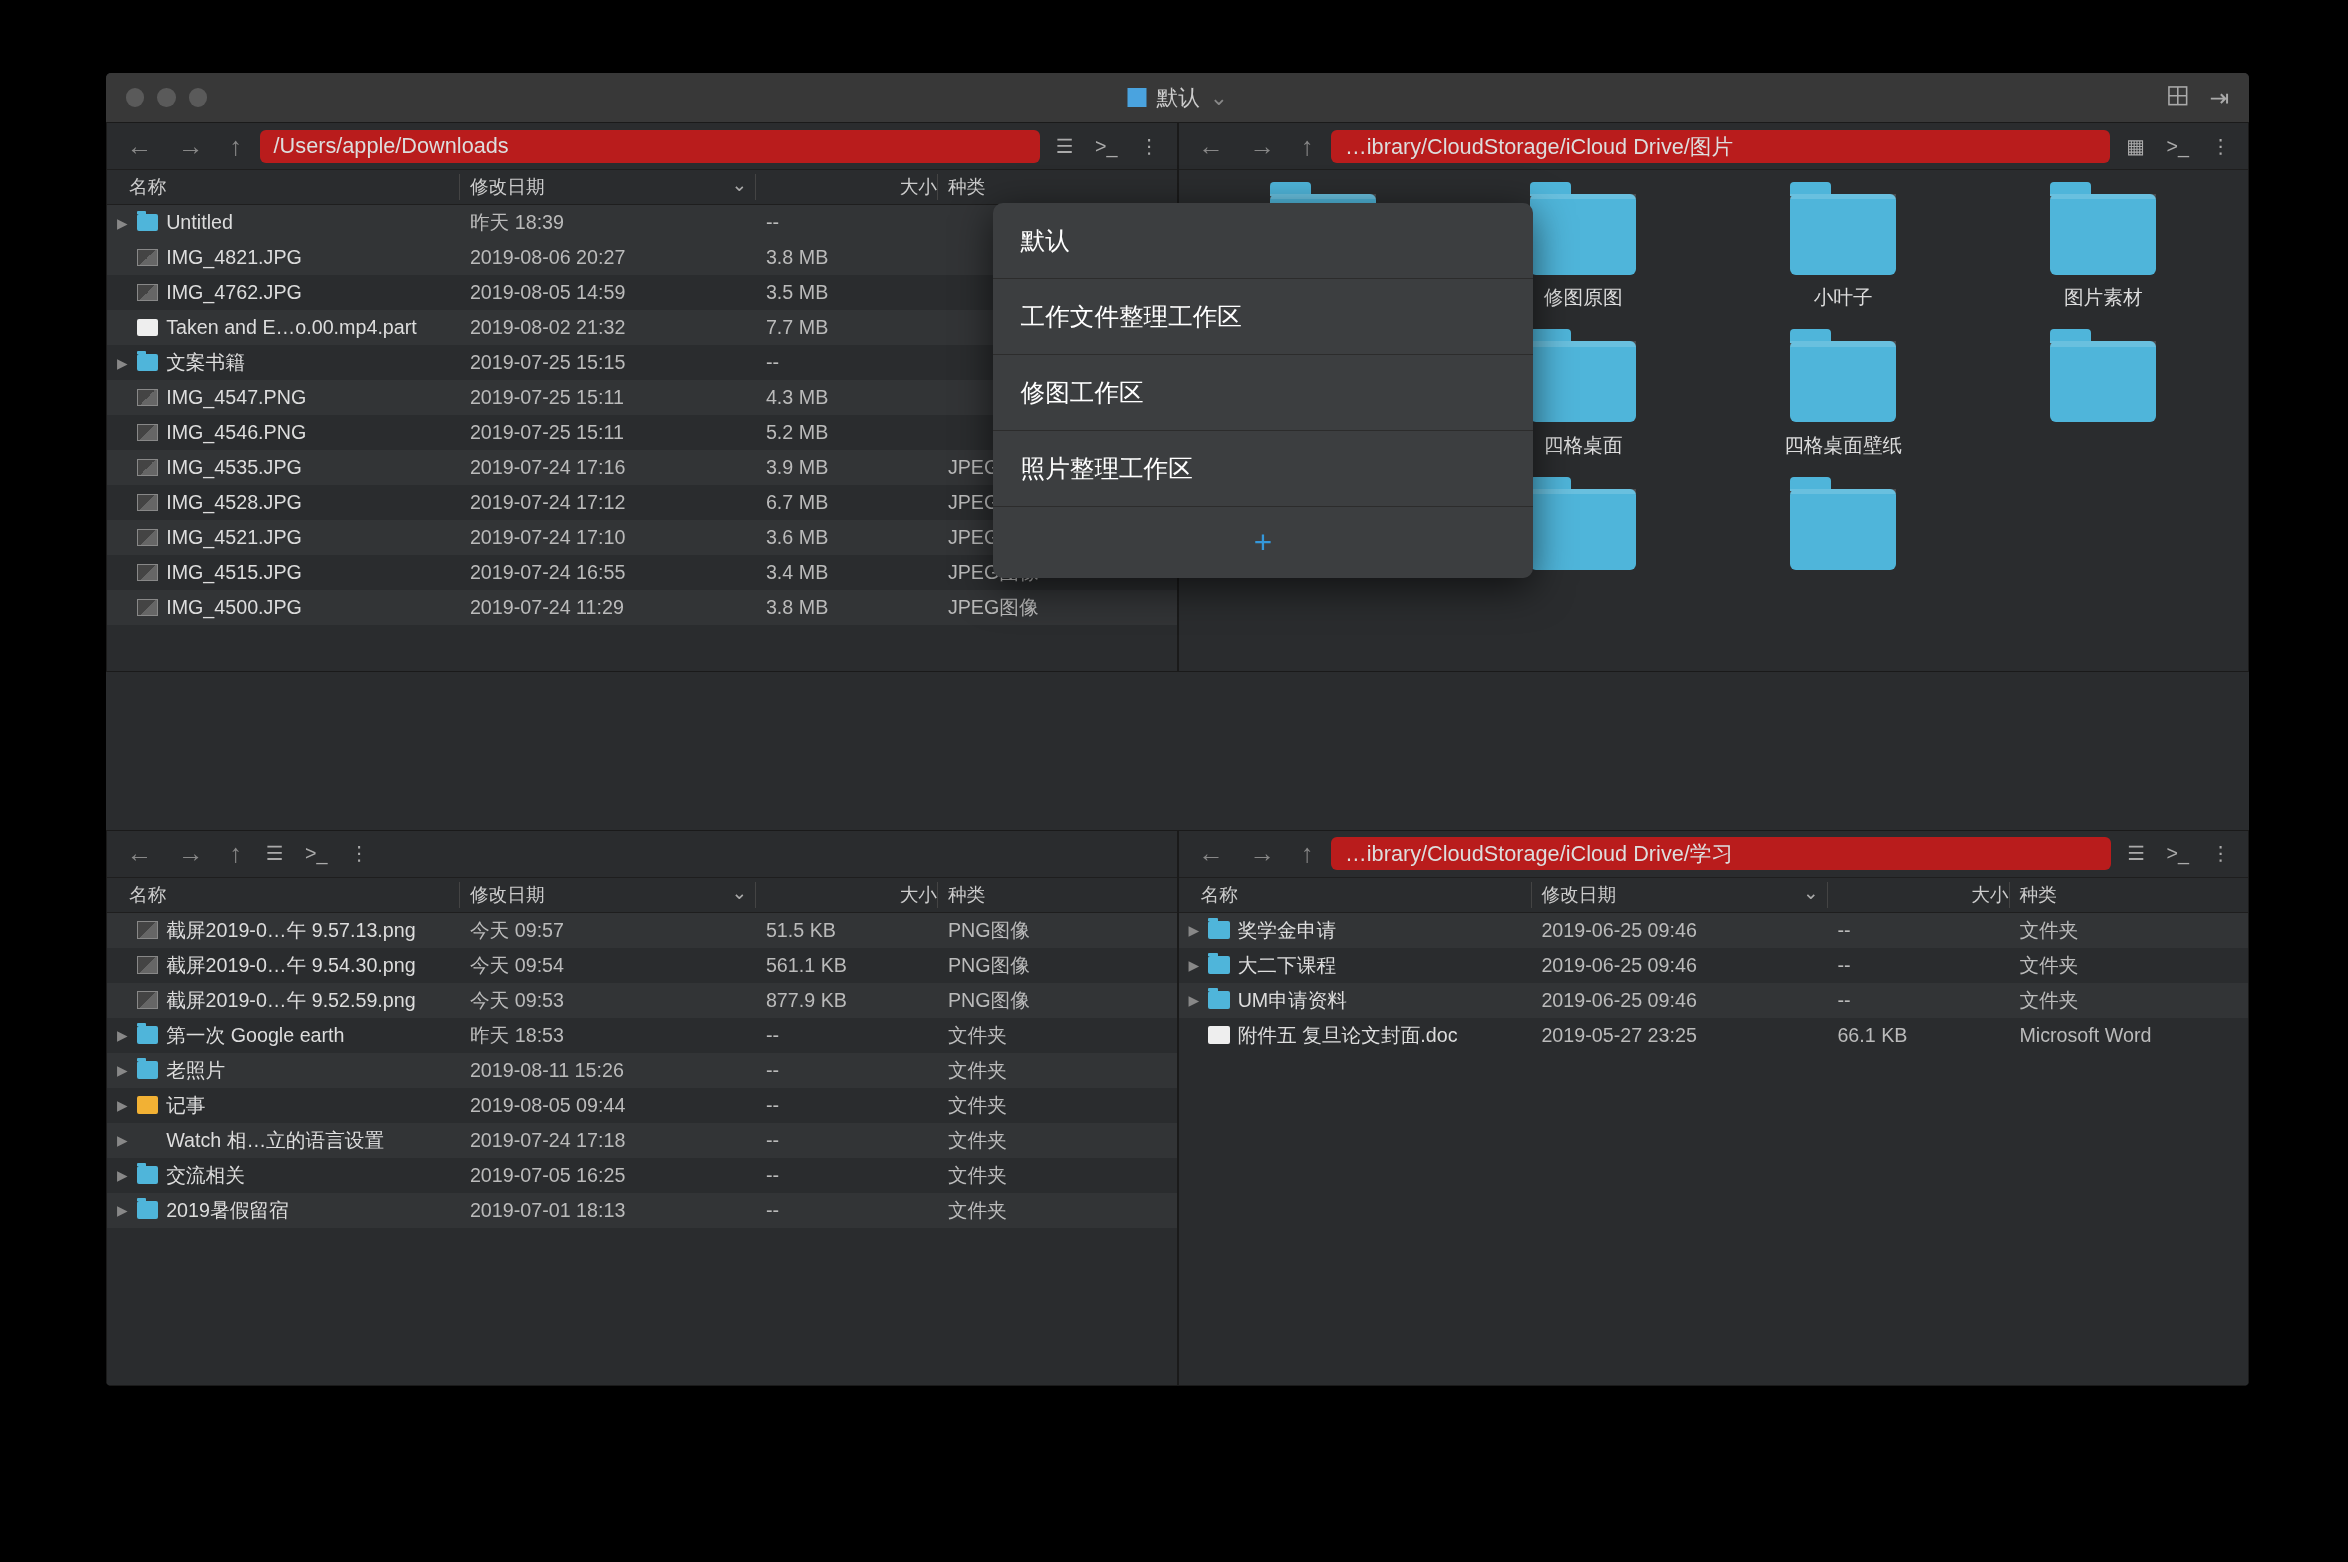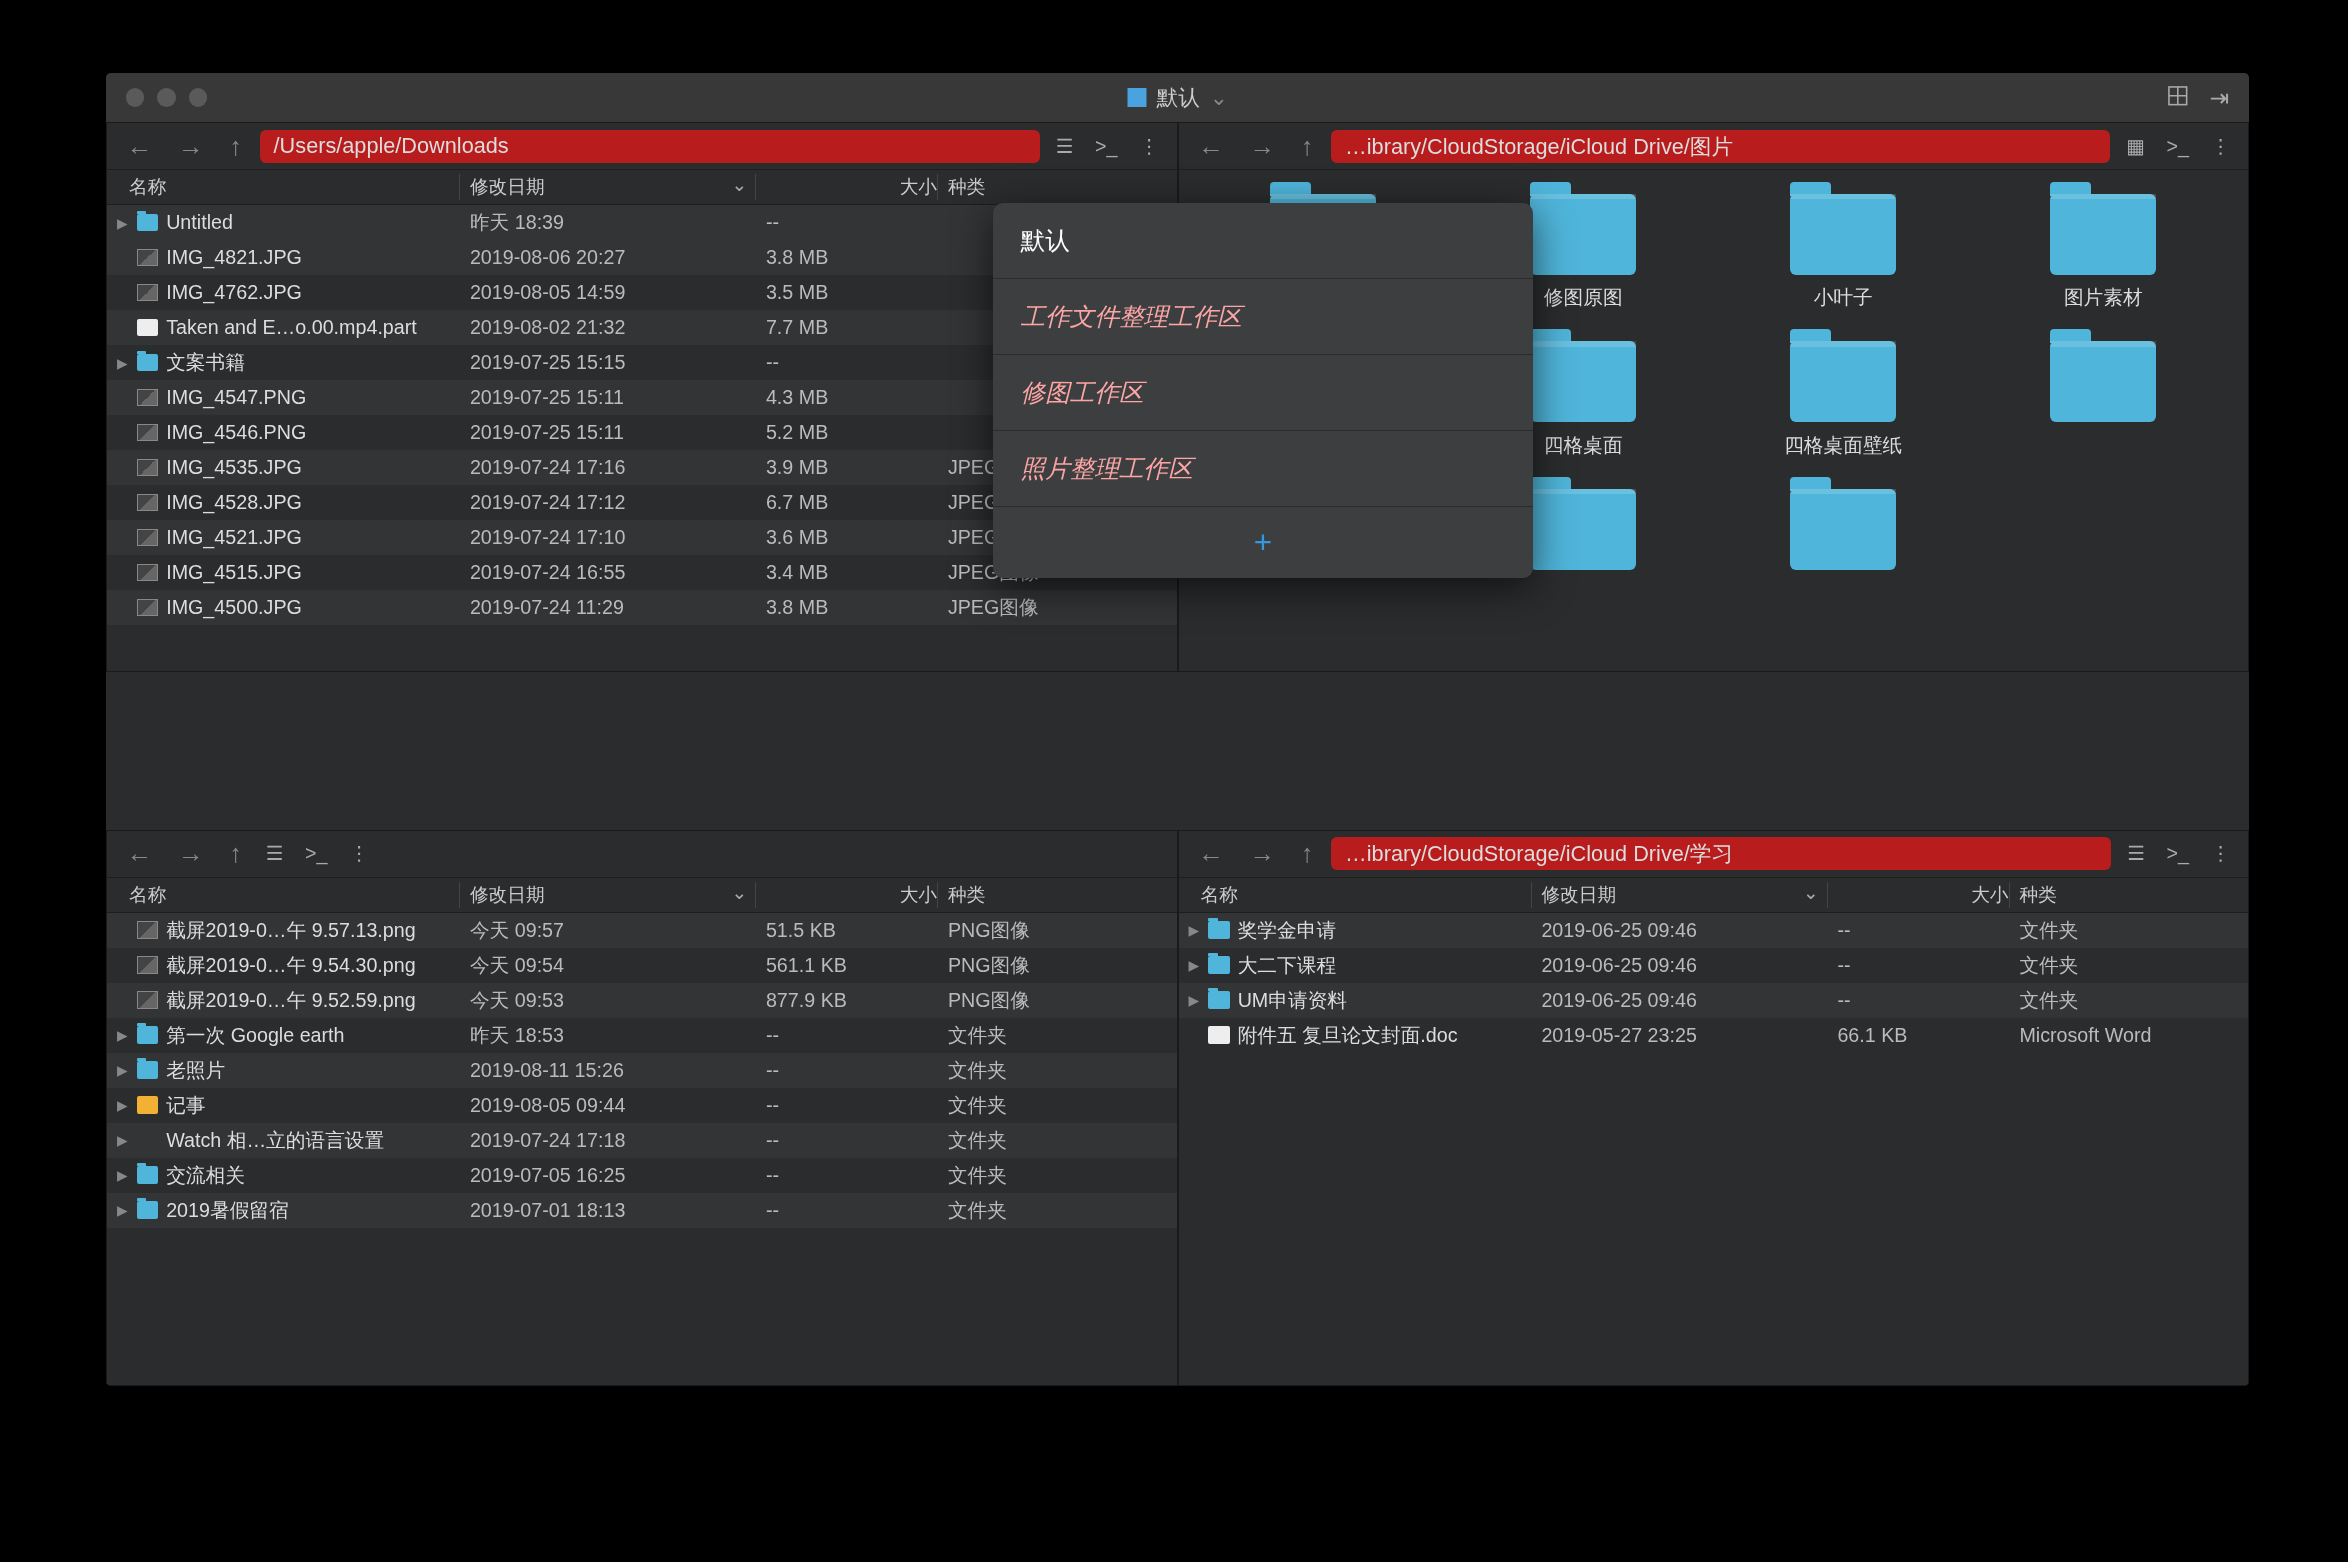--- a/index.html
+++ b/index.html
@@ -51,21 +51,21 @@
 .grid-item { display:flex; flex-direction:column; align-items:center; gap:9.9px; color:#ddd; font-size:19.7px; }
 .big-folder { width:106px; height:81px; background:#4fb5da; border-radius:5.9px; position:relative; }
 .big-folder::before { content:""; position:absolute; top:-11.8px; left:0; width:41px; height:13.8px; background:#4fb5da; border-radius:3.9px 3.9px 0 0; }
 .big-folder::after { content:""; position:absolute; top:0; left:0; right:0; height:5.9px; background:rgba(255,255,255,0.15); }
 
 
 .dropdown { position:absolute; left:887px; top:130px; width:540px; background:#3c3e40; border-radius:9.9px; box-shadow:0 9.9px 39px rgba(0,0,0,0.6); z-index:100; overflow:hidden; }
 .dropdown::before { content:""; position:absolute; top:-9.9px; left:50%; transform:translateX(-50%); border:9.9px solid transparent; border-bottom-color:#3c3e40; }
 .dd-row { height:76px; display:flex; align-items:center; padding:0 27.6px; font-size:24.6px; border-bottom:1px solid #2c2c2c; cursor:pointer; }
 .dd-row.active { color:#fff; }
-.dd-row.inactive { color:#fca5a5;font-style:italic; }
+.dd-row.inactive { color:#ffffff; }
 .dd-add { height:71px; display:flex; align-items:center; justify-content:center; }
 .plus { color:#3498db; font-size:31.5px; font-weight:300; }
 </style>
 </head>
 <body>
 
 <div class="window">
 
   <div class="titlebar">
     <div class="traffic">

